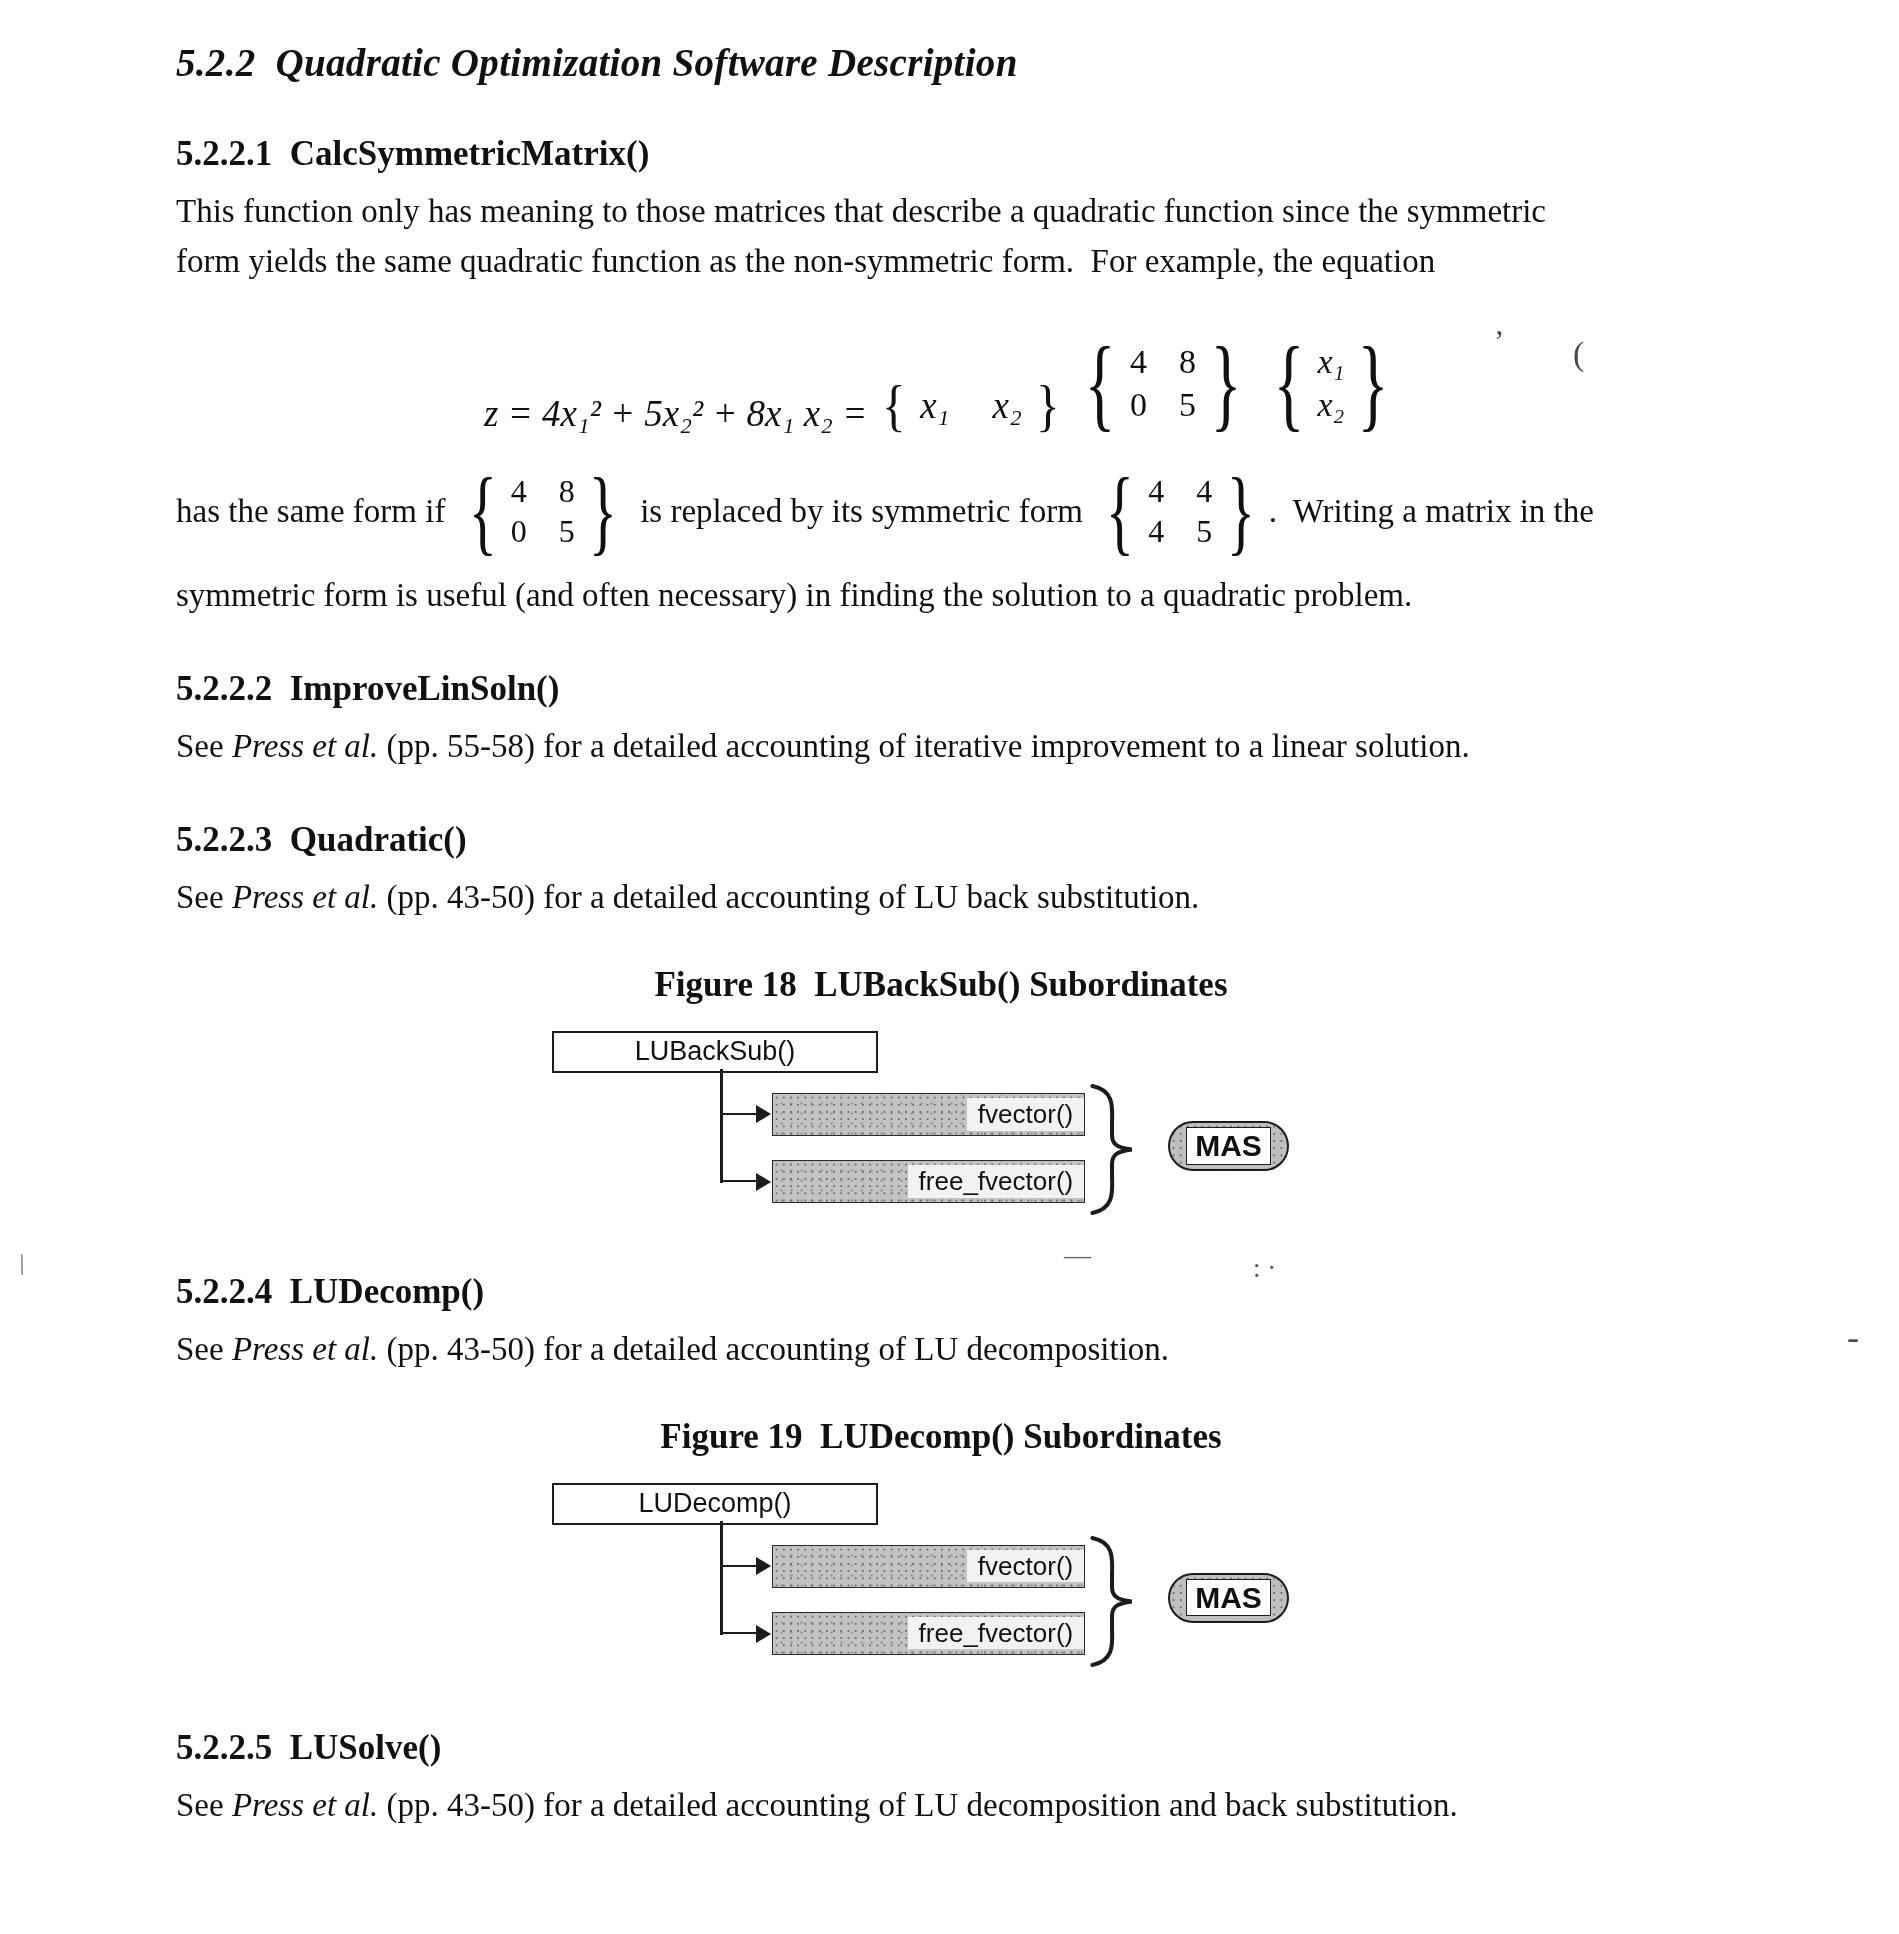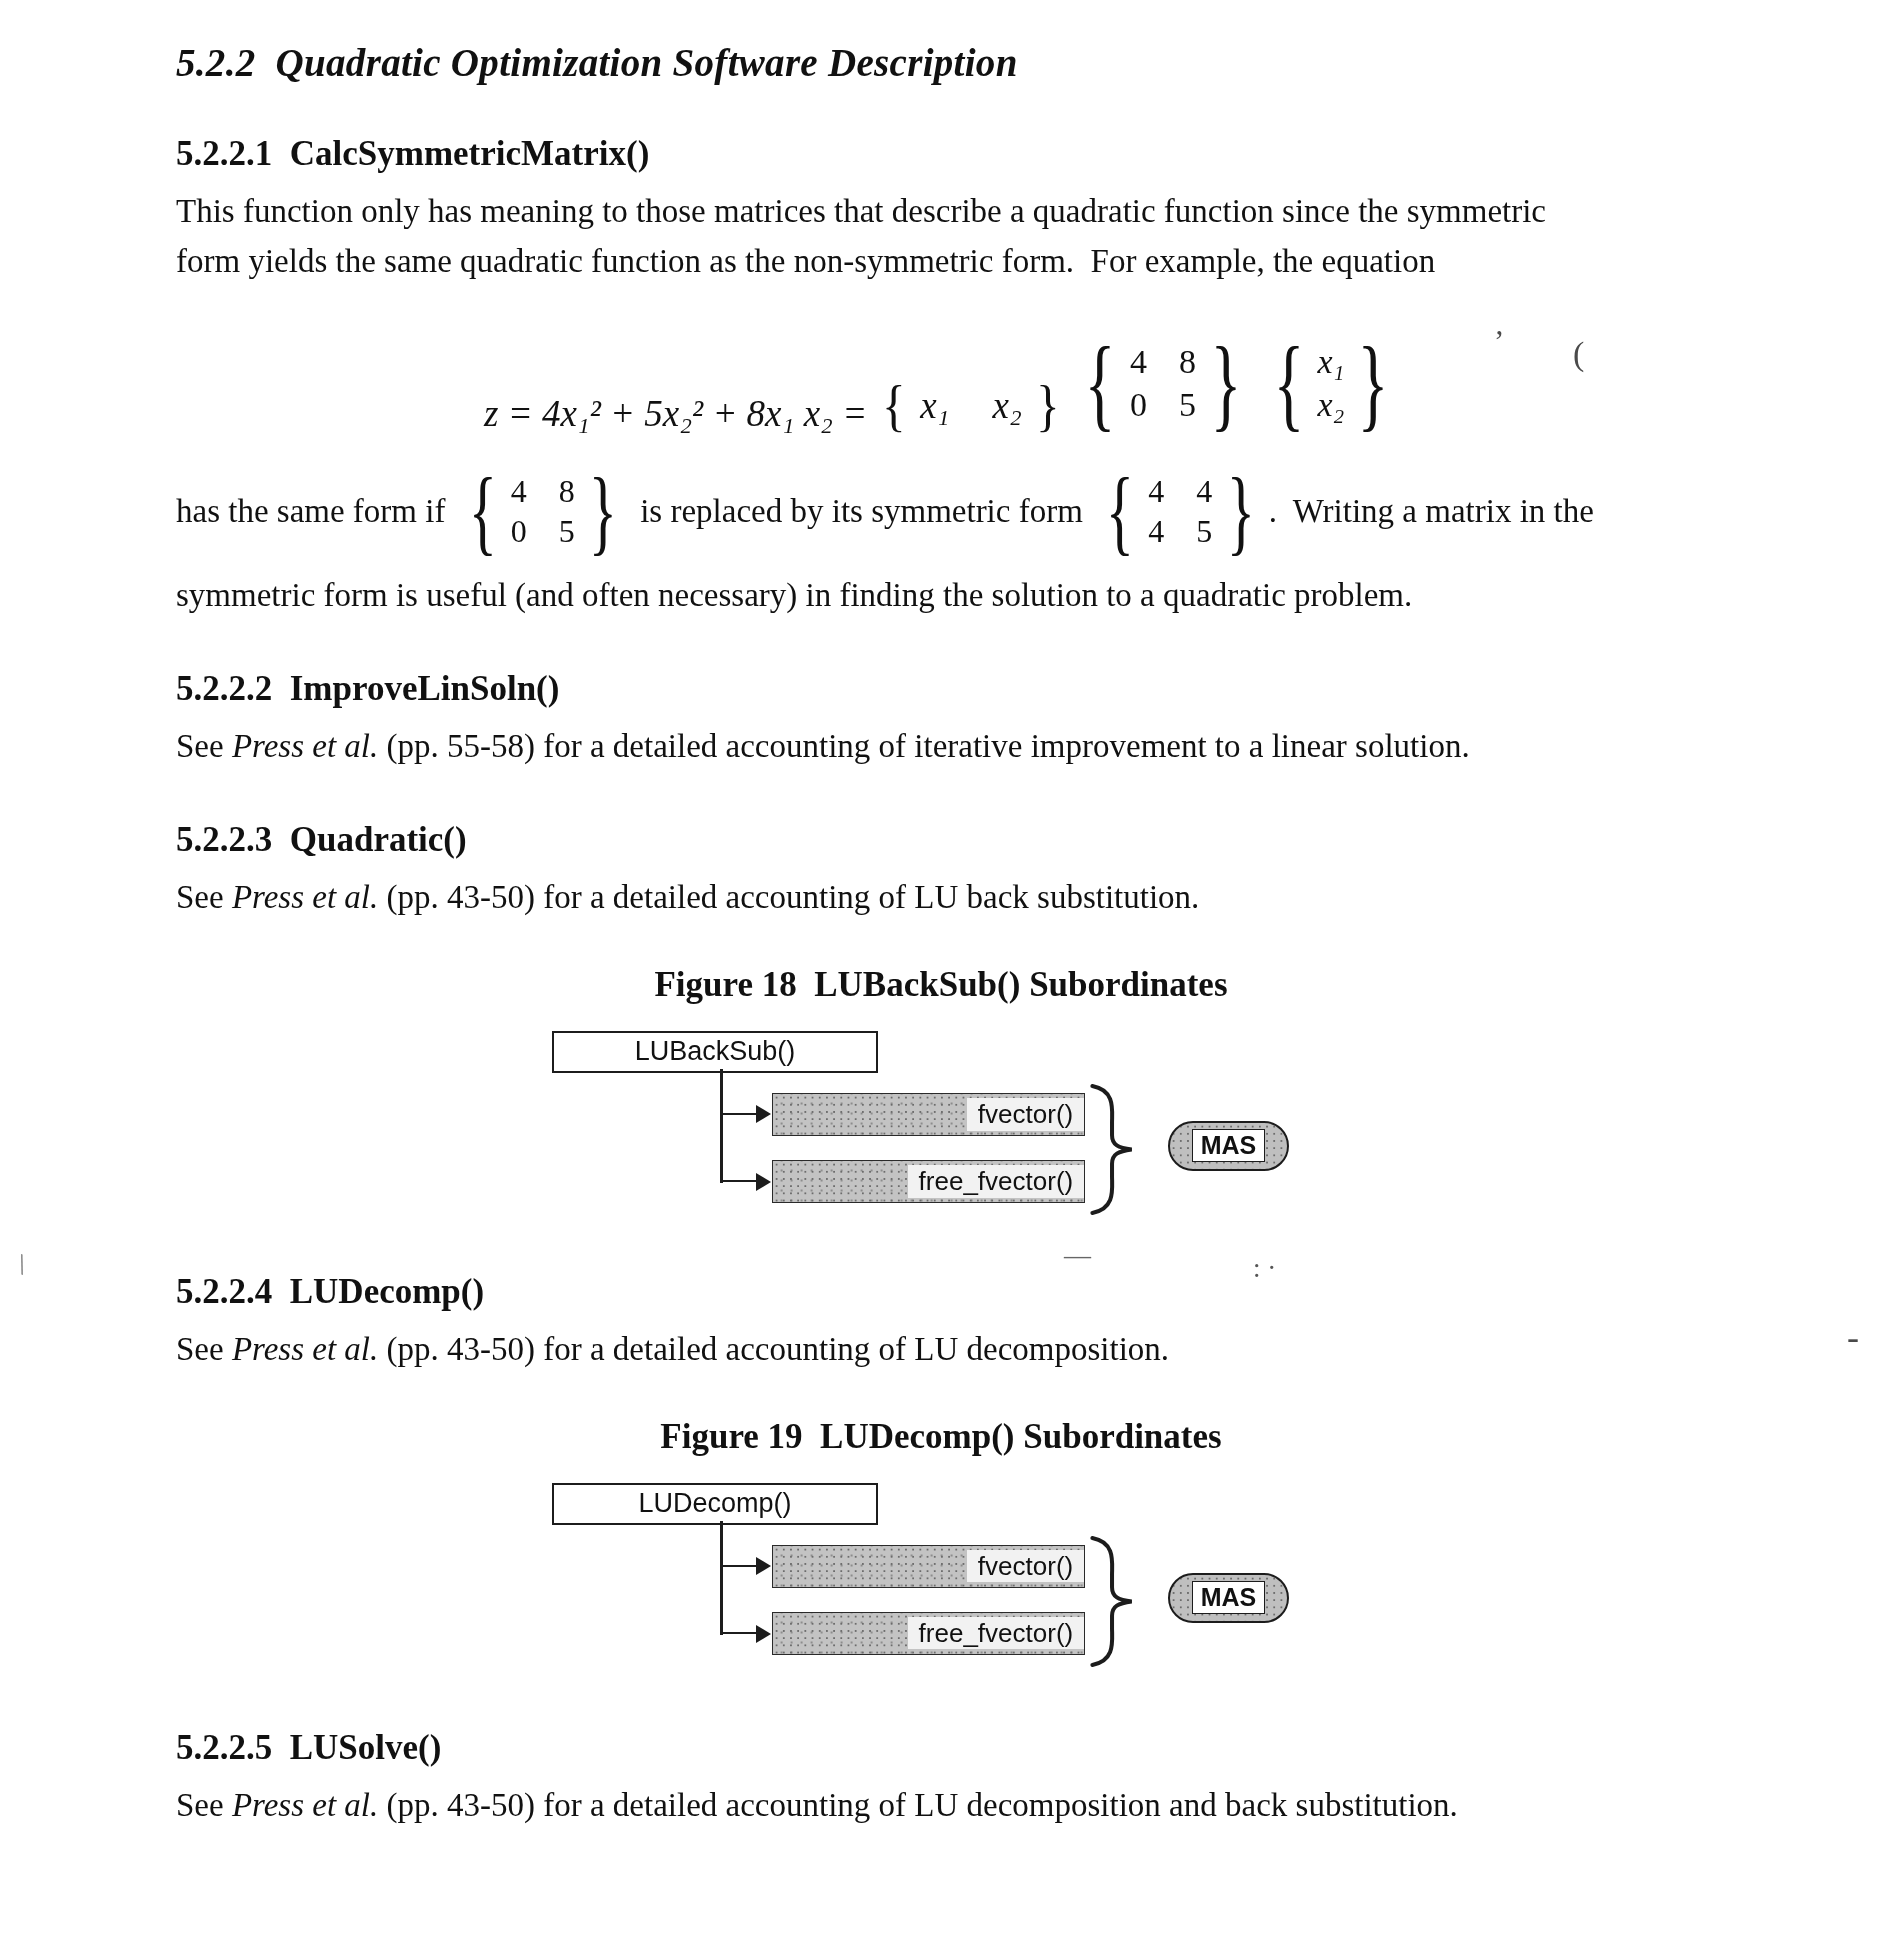--- a/index.html
+++ b/index.html
@@ -55,21 +55,21 @@
   .edge-v { position:absolute; left:544px; top:42px; width:2.7px; height:114px; background:#1c1c1c; }
   .edge-h { position:absolute; left:544px; width:40px; height:2.7px; background:#1c1c1c; }
   .arrow-r { position:absolute; left:580px; width:0; height:0;
              border-left:15.3px solid #1c1c1c; border-top:9px solid transparent; border-bottom:9px solid transparent; }
   .brace-join { position:absolute; left:911px; top:54px; }
   .mas { position:absolute; left:992px; top:94px; width:121px; height:50px;
          border:2.7px solid #1c1c1c; border-radius:25px; display:flex; align-items:center; justify-content:center;
          background-color:#bfbfbf;
          background-image:radial-gradient(#6c6c6c 1.2px, transparent 1.4px);
          background-size:7.2px 7.2px; }
-  .mas .chip { background:#fff; border:1.8px solid #1c1c1c; padding:0.9px 8px; font-size:25px; font-weight:700; }
+  .mas .chip { background:#fff; border:1.8px solid #1c1c1c; padding:0.9px 8px; font-size:30px; font-weight:700; }
 
   
   .artifact { position:absolute; color:#4a4a4a; font-size:31px; }
 </style>
 </head>
 <body>
 
 <div class="page">
   <div class="content">
 

